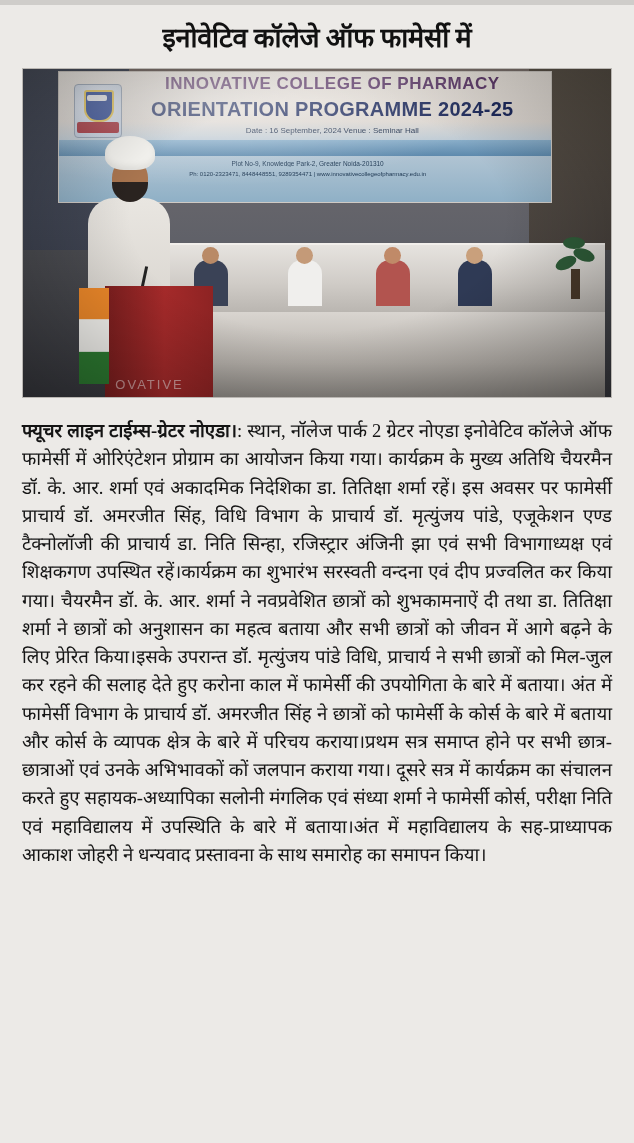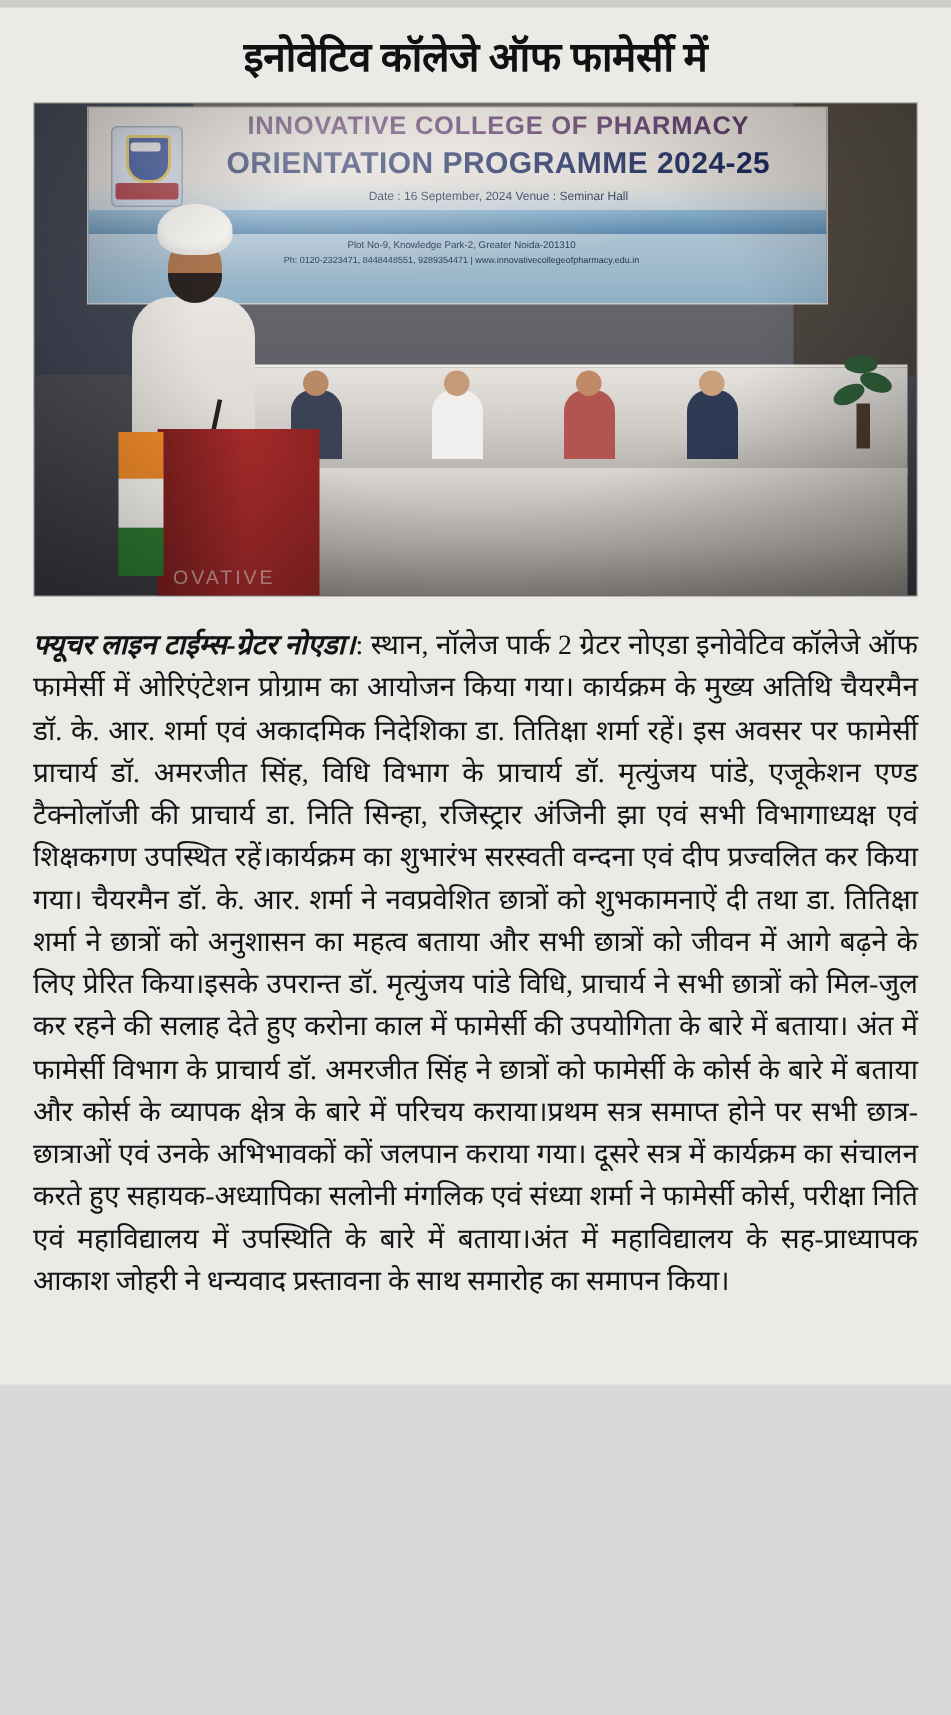--- a/index.html
+++ b/index.html
@@ -9,21 +9,21 @@
   }
   body {
     width: 634px;
     height: 1143px;
     overflow: hidden;
     font-family: "Liberation Serif", serif;
   }
   .page {
     position: relative;
     width: 634px;
-    height: 923px;
+    height: 1143px;
     background: #eceae7;
     box-sizing: border-box;
     padding: 14px 22px 10px 22px;
   }
   .top-rule {
     position: absolute;
     left: 0; right: 0; top: 0;
     height: 5px;
     background: #cfcdca;
   }
@@ -258,21 +258,20 @@
     font-size: 18.6px;
     line-height: 1.52;
     color: #141414;
     text-align: justify;
     text-justify: inter-word;
     font-family: "Liberation Serif", serif;
     font-weight: 500;
   }
   .byline {
     font-weight: bold;
-    font-style: italic;
   }
 </style>
 </head>
 <body>
 
 <div class="page">
   <div class="top-rule"></div>
 
   <h1 class="headline">
     <span>इनोवेटिव कॉलेजे ऑफ फामेर्सी में</span>

